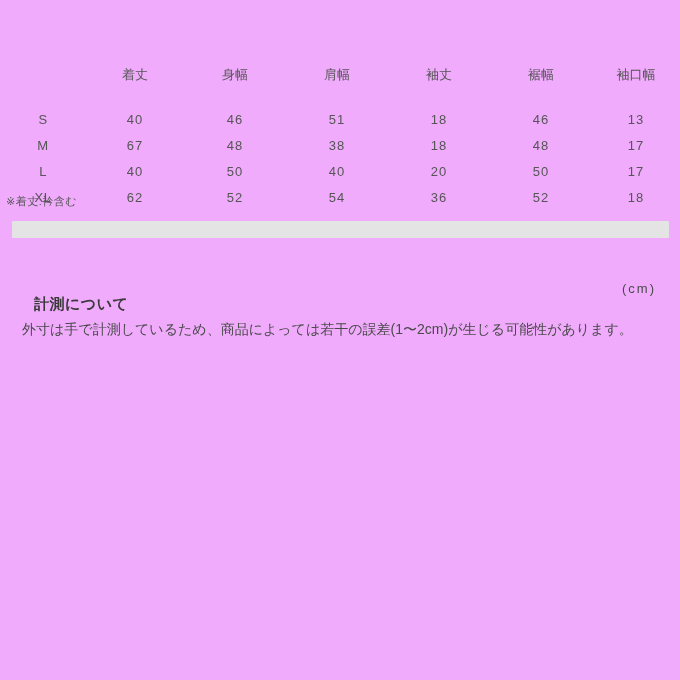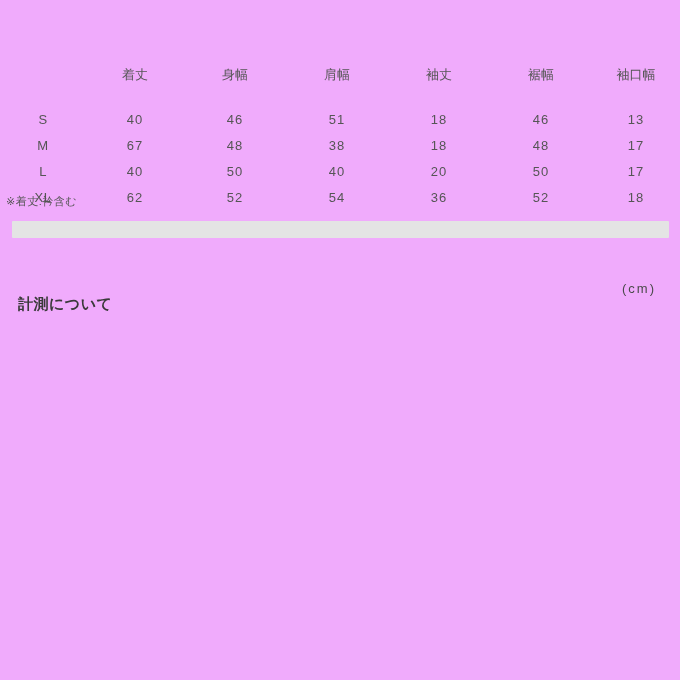--- a/index.html
+++ b/index.html
@@ -63,21 +63,21 @@
     position: absolute;
     top: 257px;
     right: 24px;
     font-size: 13px;
     letter-spacing: 2px;
     color: #4a4a4a;
     margin-top: 24px;
   }
   .measure-heading {
     position: absolute;
-    left: 18px;
+    left: 34px;
     top: 295px;
     font-size: 15px;
     font-weight: 700;
     color: #3a3a3a;
     letter-spacing: 0.5px;
   }
   .measure-body {
     position: absolute;
     left: 22px;
     top: 321px;
@@ -153,14 +153,15 @@
   </table>
 
   <div class="size-note">※着丈:衿含む</div>
 
   <div class="h-scrollbar"></div>
 
   <div class="unit-label">(cm)</div>
 
   <div class="measure-heading">計測について</div>
 
+  <div class="measure-body">外寸は手で計測しているため、商品によっては若干の誤差(1〜2cm)が生じる可能性があります。</div>
 
 </div>
 
 </body></html>

